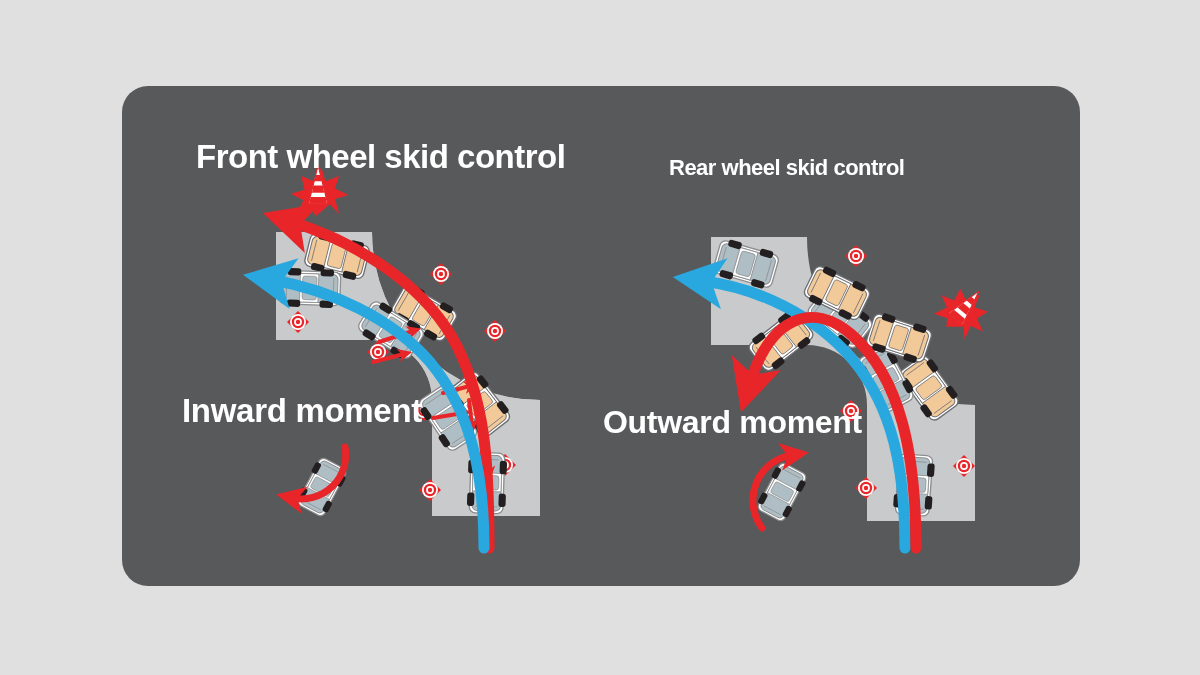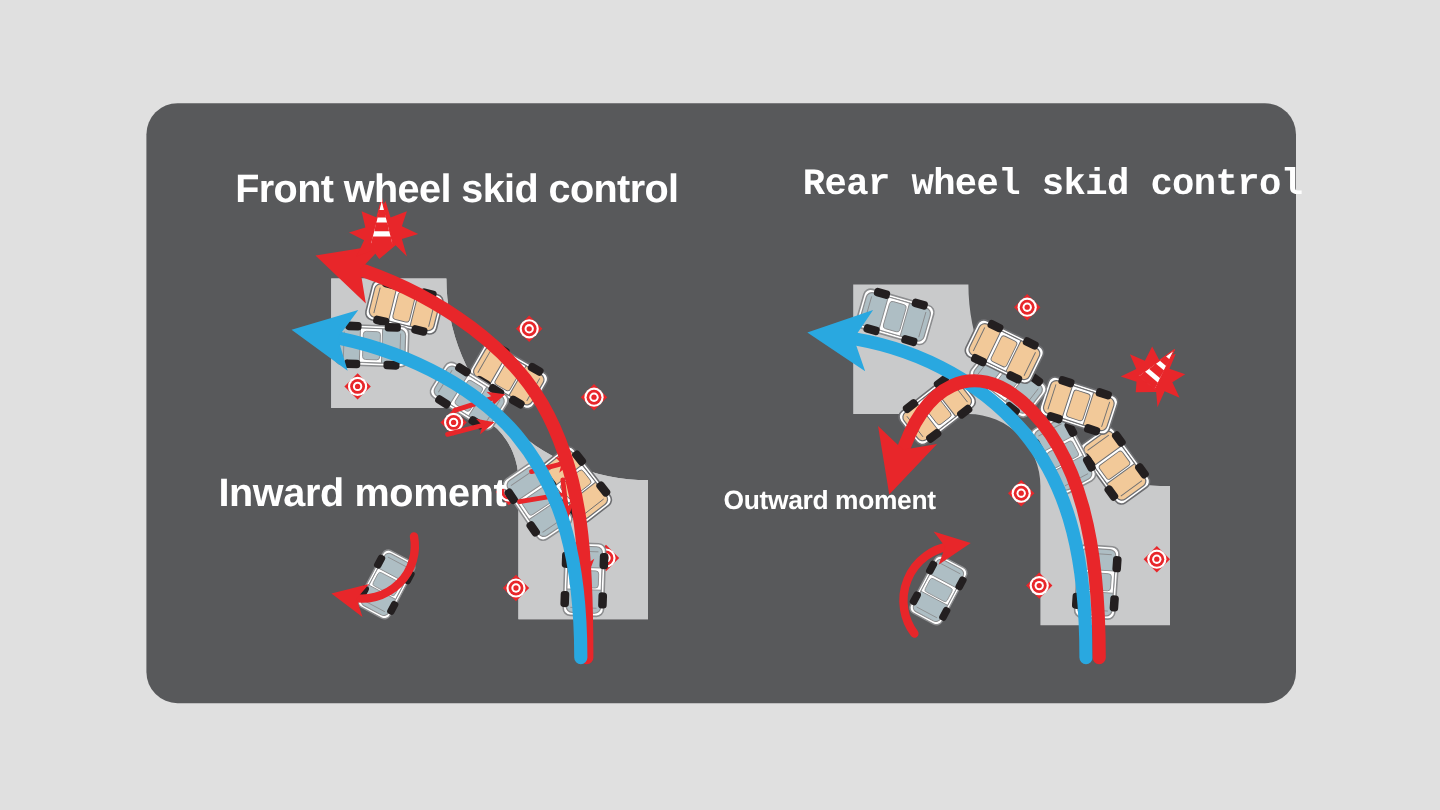--- a/index.html
+++ b/index.html
@@ -19,27 +19,27 @@
   }
   .svg-layer{position:absolute;left:0;top:0;width:1200px;height:675px;pointer-events:none;}
   .title{
     position:absolute;
     color:#ffffff;
     font-weight:bold;
     letter-spacing:-0.5px;
     white-space:nowrap;
   }
   #title-left{left:196px;top:138px;font-size:33px;}
-  #title-right{left:669px;top:137px;font-size:31px;font-family:Liberation Mono, monospace;}
+  #title-right{left:669px;top:155px;font-size:22px;}
   .momlabel{
     position:absolute;color:#ffffff;font-weight:bold;
     white-space:nowrap;letter-spacing:-0.3px;
   }
   #label-inward{left:182px;top:392px;font-size:33px;}
-  #label-outward{left:603px;top:404px;font-size:22px;}
+  #label-outward{left:603px;top:404px;font-size:32px;}
 </style>
 </head>
 <body>
 
 <div id="stage">
 
   <div id="panel"></div>
 
   <svg class="svg-layer" viewBox="0 0 1200 675">
     <defs>

